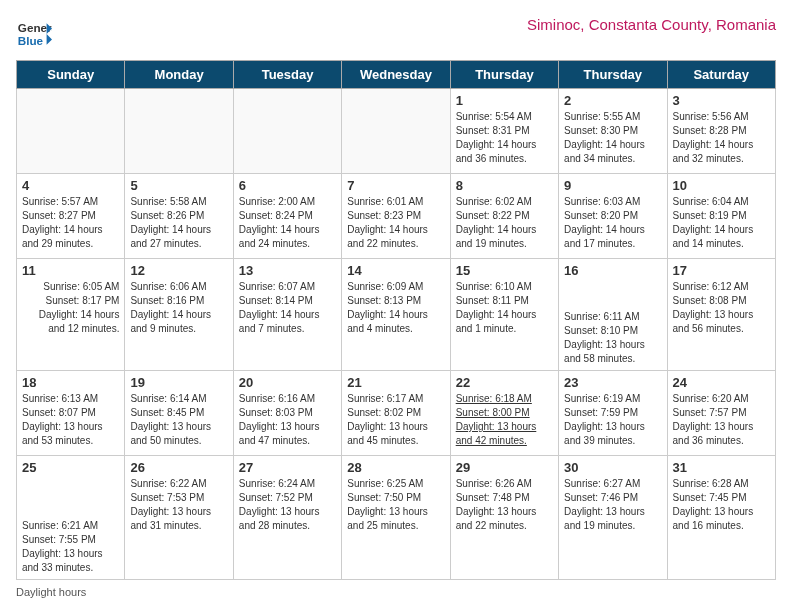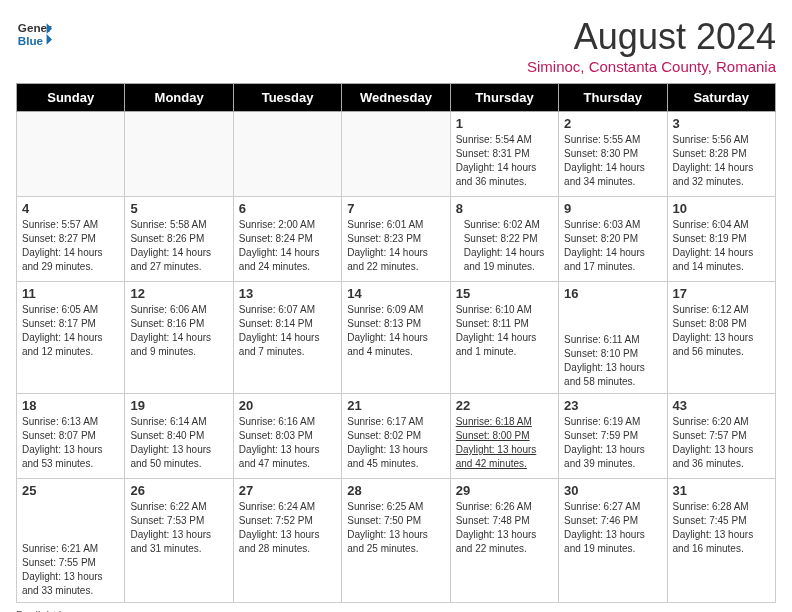--- a/index.html
+++ b/index.html
@@ -36,21 +36,21 @@
     .location-title {
       font-size: 15px;
       color: #be185d;
     }
     table {
       width: 100%;
       border-collapse: collapse;
       table-layout: fixed;
     }
     th {
-      background-color: #000000;
+      background-color: #0c4a6e;
       color: white;
       text-align: center;
       padding: 6px 4px;
       font-size: 13px;
       font-weight: bold;
       border: 1px solid #aaa;
     }
     td {
       border: 1px solid #ccc;
       vertical-align: top;
@@ -85,21 +85,20 @@
 
 <div class="header-area">
   <div class="logo">
     <svg class="logo-icon" viewBox="0 0 40 40" xmlns="http://www.w3.org/2000/svg">
       <text x="2" y="18" font-size="13" font-weight="bold" fill="#333">General</text>
       <text x="2" y="32" font-size="13" font-weight="bold" fill="#1a6daf">Blue</text>
       <polygon points="34,8 40,14 34,20 40,26 34,32" fill="#1a6daf"></polygon>
     </svg>
   </div>
   <div class="title-area">
-    <div class="month-title">August 2024</div>
     <div class="location-title">Siminoc, Constanta County, Romania</div>
   </div>
 </div>
 
 <table>
   <thead>
     <tr>
     <th>Sunday</th>
         <th>Monday</th>
         <th>Tuesday</th>
@@ -161,21 +160,21 @@
         </td>
         <td>
           <div class="day-number">7</div>
           <div class="day-info" style="white-space: pre-line;">Sunrise: 6:01 AM
 Sunset: 8:23 PM
 Daylight: 14 hours
 and 22 minutes.</div>
         </td>
         <td>
           <div class="day-number">8</div>
-          <div class="day-info" style="white-space: pre-line; margin-left: 8px;">Sunrise: 6:02 AM
+          <div class="day-info" style="white-space: pre-line;">Sunrise: 6:02 AM
 Sunset: 8:22 PM
 Daylight: 14 hours
 and 19 minutes.</div>
         </td>
         <td>
           <div class="day-number">9</div>
           <div class="day-info" style="white-space: pre-line;">Sunrise: 6:03 AM
 Sunset: 8:20 PM
 Daylight: 14 hours
 and 17 minutes.</div>
@@ -184,21 +183,21 @@
           <div class="day-number">10</div>
           <div class="day-info" style="white-space: pre-line;">Sunrise: 6:04 AM
 Sunset: 8:19 PM
 Daylight: 14 hours
 and 14 minutes.</div>
         </td>
       </tr>
       <tr>
         <td>
           <div class="day-number">11</div>
-          <div class="day-info" style="white-space: pre-line;">Sunrise: 6:05 AM
+          <div class="day-info" style="white-space: pre-line; text-align: right;">Sunrise: 6:05 AM
 Sunset: 8:17 PM
 Daylight: 14 hours
 and 12 minutes.</div>
         </td>
         <td>
           <div class="day-number">12</div>
           <div class="day-info" style="white-space: pre-line;">Sunrise: 6:06 AM
 Sunset: 8:16 PM
 Daylight: 14 hours
 and 9 minutes.</div>
@@ -243,21 +242,21 @@
         <td>
           <div class="day-number">18</div>
           <div class="day-info" style="white-space: pre-line;">Sunrise: 6:13 AM
 Sunset: 8:07 PM
 Daylight: 13 hours
 and 53 minutes.</div>
         </td>
         <td>
           <div class="day-number">19</div>
           <div class="day-info" style="white-space: pre-line;">Sunrise: 6:14 AM
-Sunset: 8:40 PM
+Sunset: 8:45 PM
 Daylight: 13 hours
 and 50 minutes.</div>
         </td>
         <td>
           <div class="day-number">20</div>
           <div class="day-info" style="white-space: pre-line;">Sunrise: 6:16 AM
 Sunset: 8:03 PM
 Daylight: 13 hours
 and 47 minutes.</div>
         </td>
@@ -276,21 +275,21 @@
 and 42 minutes.</div>
         </td>
         <td>
           <div class="day-number">23</div>
           <div class="day-info" style="white-space: pre-line;">Sunrise: 6:19 AM
 Sunset: 7:59 PM
 Daylight: 13 hours
 and 39 minutes.</div>
         </td>
         <td>
-          <div class="day-number">43</div>
+          <div class="day-number">24</div>
           <div class="day-info" style="white-space: pre-line;">Sunrise: 6:20 AM
 Sunset: 7:57 PM
 Daylight: 13 hours
 and 36 minutes.</div>
         </td>
       </tr>
       <tr>
         <td>
           <div class="day-number">25</div>
           <div class="day-info" style="white-space: pre-line; margin-top: 44px;">Sunrise: 6:21 AM

